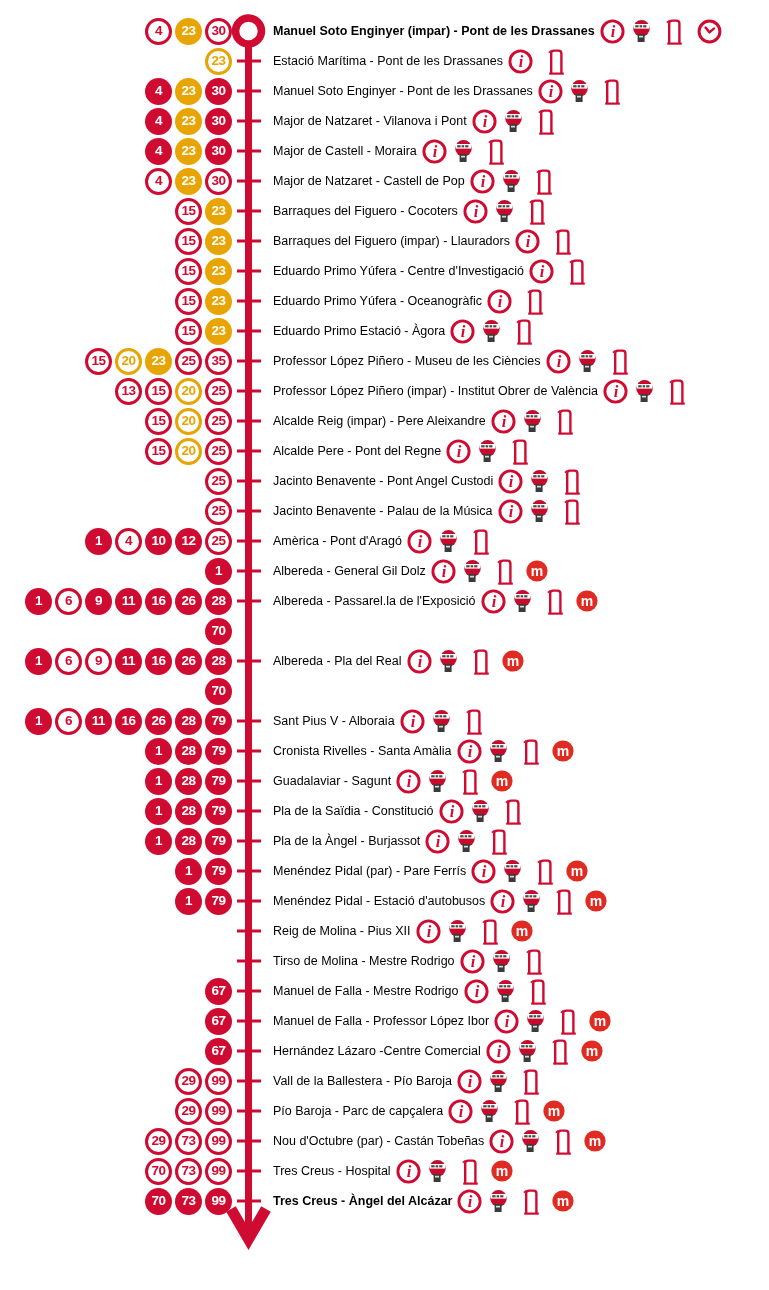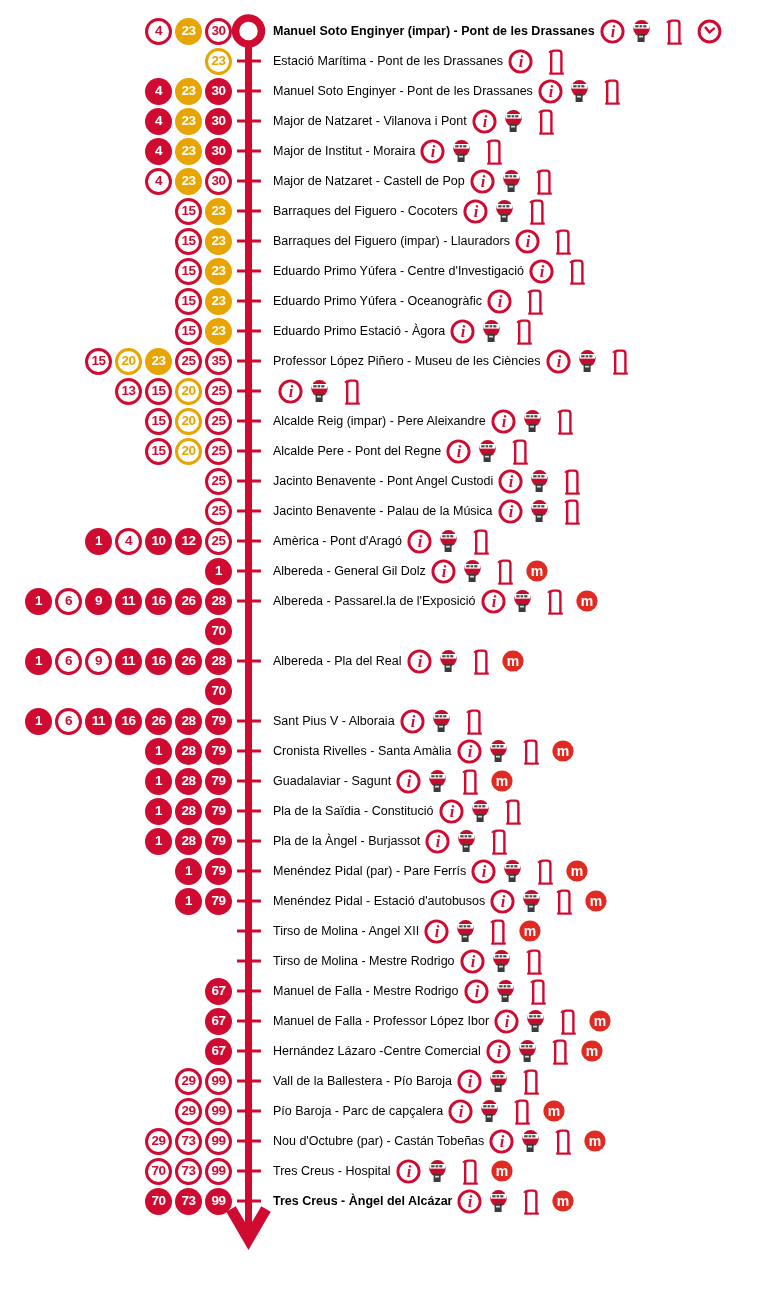--- a/index.html
+++ b/index.html
@@ -190,21 +190,21 @@
       <div class="row">
       <div class="badges">
           <div class="badge red solid">4</div>
           <div class="badge yellow solid">23</div>
           <div class="badge red solid">30</div>
         </div>
       <div class="linegap">
         <div class="tick"></div>
       </div>
       <div class="content">
-        <span class="label">Major de Institut - Moraira</span>
+        <span class="label">Major de Castell - Moraira</span>
       <span class="icon info">
             <svg width="25" height="25" viewBox="0 0 25 25">
               <circle cx="12.5" cy="12.5" r="10.6" fill="#fff" stroke="#d00b31" stroke-width="2.9"></circle>
               <text x="13" y="18" text-anchor="middle" font-family="Liberation Serif,serif" font-style="italic" font-weight="bold" font-size="16.5" fill="#d00b31">i</text>
             </svg>
           </span>
           <span class="icon bus">
             <svg width="19" height="22" viewBox="0 0 19 22">
               <circle cx="9.5" cy="8.3" r="8.3" fill="#c60c2c"></circle>
               <rect x="1.6" y="4" width="15.8" height="4.6" fill="#fff"></rect>
@@ -451,20 +451,21 @@
       <div class="badges">
           <div class="badge red outline">13</div>
           <div class="badge red outline">15</div>
           <div class="badge yellow outline">20</div>
           <div class="badge red outline">25</div>
         </div>
       <div class="linegap">
         <div class="tick"></div>
       </div>
       <div class="content">
+        <span class="label">Professor López Piñero (impar) - Institut Obrer de València</span>
       <span class="icon info">
             <svg width="25" height="25" viewBox="0 0 25 25">
               <circle cx="12.5" cy="12.5" r="10.6" fill="#fff" stroke="#d00b31" stroke-width="2.9"></circle>
               <text x="13" y="18" text-anchor="middle" font-family="Liberation Serif,serif" font-style="italic" font-weight="bold" font-size="16.5" fill="#d00b31">i</text>
             </svg>
           </span>
           <span class="icon bus">
             <svg width="19" height="22" viewBox="0 0 19 22">
               <circle cx="9.5" cy="8.3" r="8.3" fill="#c60c2c"></circle>
               <rect x="1.6" y="4" width="15.8" height="4.6" fill="#fff"></rect>
@@ -1104,21 +1105,21 @@
             </svg>
           </span>
         </div>
     </div>
       <div class="row">
       <div class="badges"></div>
       <div class="linegap">
         <div class="tick"></div>
       </div>
       <div class="content">
-        <span class="label">Tirso de Molina - Angel XII</span>
+        <span class="label">Reig de Molina - Pius XII</span>
       <span class="icon info">
             <svg width="25" height="25" viewBox="0 0 25 25">
               <circle cx="12.5" cy="12.5" r="10.6" fill="#fff" stroke="#d00b31" stroke-width="2.9"></circle>
               <text x="13" y="18" text-anchor="middle" font-family="Liberation Serif,serif" font-style="italic" font-weight="bold" font-size="16.5" fill="#d00b31">i</text>
             </svg>
           </span>
           <span class="icon bus">
             <svg width="19" height="22" viewBox="0 0 19 22">
               <circle cx="9.5" cy="8.3" r="8.3" fill="#c60c2c"></circle>
               <rect x="1.6" y="4" width="15.8" height="4.6" fill="#fff"></rect>

